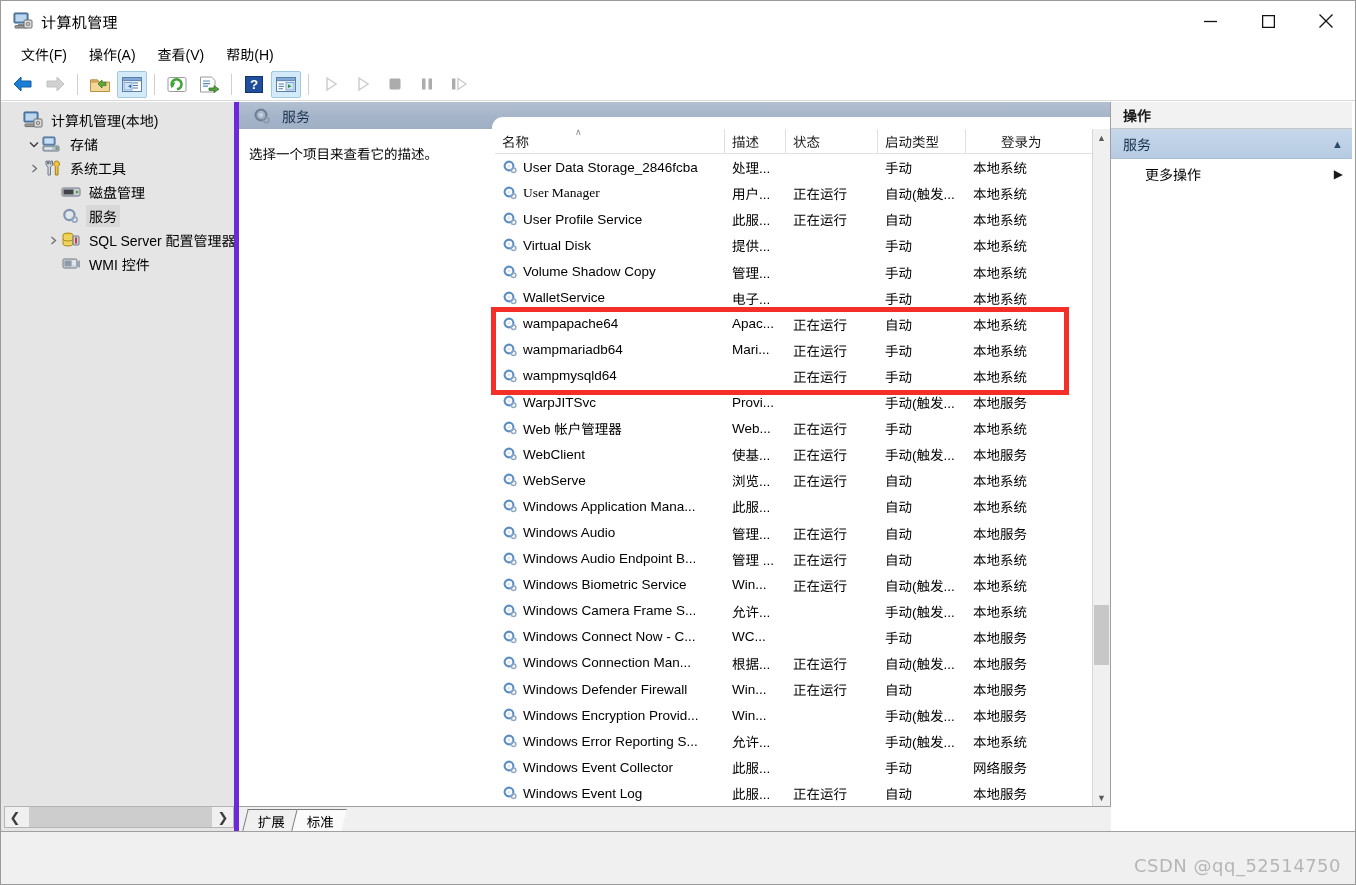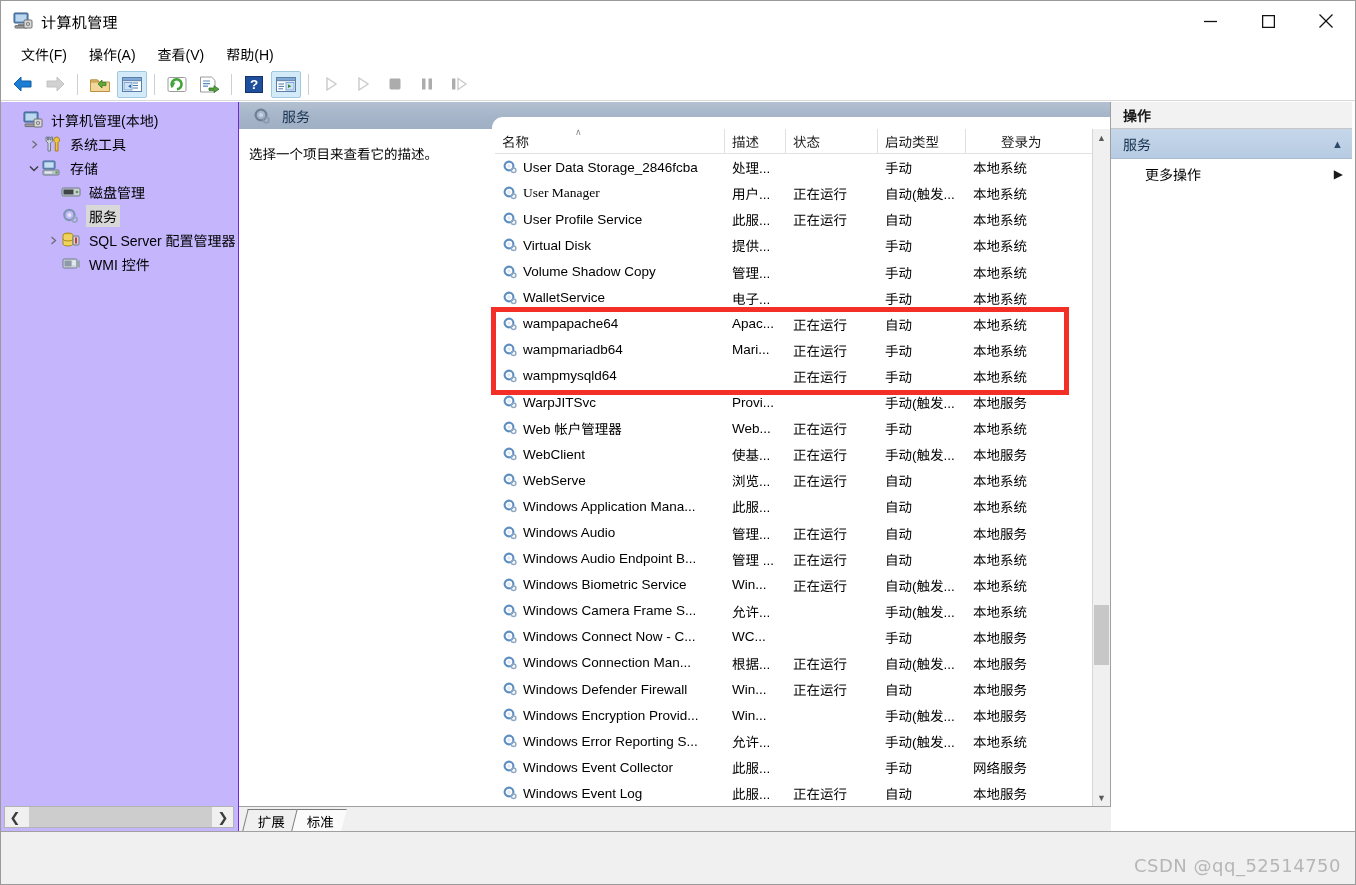--- a/index.html
+++ b/index.html
@@ -78,22 +78,22 @@
   
   .main {
     position: absolute; left: 0; top: 101px;
     width: 1354px; height: 729px;
     display: flex;
   }
 
   
   .tree-pane {
     width: 238px; height: 729px;
-    border-right: 1px solid #6d28d9;
-    background: #c4b5fd;
+    border-right: 5px solid #6d28d9;
+    background: #e5e5e5;
     position: relative;
     overflow: hidden;
   }
   .tree-inner { padding: 6px 0 0 6px; }
   .tree-row {
     display: flex; align-items: center;
     height: 24px; white-space: nowrap;
     cursor: default; font-size: 14px;
   }
   .tree-twisty {
@@ -420,44 +420,44 @@
                 <rect x="2.5" y="2.5" width="11" height="7" fill="#bcd7ee"></rect>
                 <rect x="2" y="13" width="12" height="2.6" rx="0.6" fill="#9e9e9e" stroke="#6e6e6e"></rect>
                 <rect x="11" y="8" width="8" height="8" rx="1" fill="#d9d9d9" stroke="#707070"></rect>
                 <circle cx="15" cy="12" r="2.1" fill="#7d7d7d"></circle>
                 <circle cx="15" cy="12" r="0.9" fill="#ececec"></circle>
               </svg></span>
             <span class="tree-label">计算机管理(本地)</span>
           </div>
           <div class="tree-row" style="padding-left: 19px;">
             <span class="tree-twisty">
-              <svg width="9" height="9" viewBox="0 0 9 9">
-                <path d="M2.5 1 L6.5 4.5 L2.5 8" fill="none" stroke="#6d6d6d" stroke-width="1.3"></path>
-              </svg>
-            </span>
-            <span class="tree-ico"><svg width="20" height="18" viewBox="0 0 20 18">
-                <path d="M4 2 L4 6 L6 8 L6 16 L8.5 16 L8.5 8 L10.5 6 L10.5 2 L9 2 L9 5 L8 5 L8 2 L6.5 2 L6.5 5 L5.5 5 L5.5 2 Z" fill="#cfd6de" stroke="#6f7b88"></path>
-                <path d="M14.5 2 a3 3 0 0 0 -1.2 5.6 L13.3 16 L16 16 L16 7.6 A3 3 0 0 0 14.5 2 Z" fill="#f0c53c" stroke="#a57c1a"></path>
-              </svg></span>
-            <span class="tree-label">系统工具</span>
-          </div>
-          <div class="tree-row" style="padding-left: 19px;">
-            <span class="tree-twisty">
               <svg width="10" height="9" viewBox="0 0 10 9">
                 <path d="M1 2.5 L5 6.5 L9 2.5" fill="none" stroke="#3a3a3a" stroke-width="1.3"></path>
               </svg>
             </span>
             <span class="tree-ico"><svg width="20" height="18" viewBox="0 0 20 18">
                 <rect x="1" y="2" width="12" height="8" rx="1" fill="#6f9bc9" stroke="#43688f"></rect>
                 <rect x="2.5" y="3.4" width="9" height="5.2" fill="#c8def2"></rect>
                 <rect x="1" y="11" width="16" height="5" rx="1" fill="#b9c4cf" stroke="#6f7b88"></rect>
                 <circle cx="14.6" cy="13.5" r="1.2" fill="#5f9c46"></circle>
                 <rect x="3" y="12.6" width="7" height="1.8" fill="#e6eaee"></rect>
               </svg></span>
             <span class="tree-label">存储</span>
+          </div>
+          <div class="tree-row" style="padding-left: 19px;">
+            <span class="tree-twisty">
+              <svg width="9" height="9" viewBox="0 0 9 9">
+                <path d="M2.5 1 L6.5 4.5 L2.5 8" fill="none" stroke="#6d6d6d" stroke-width="1.3"></path>
+              </svg>
+            </span>
+            <span class="tree-ico"><svg width="20" height="18" viewBox="0 0 20 18">
+                <path d="M4 2 L4 6 L6 8 L6 16 L8.5 16 L8.5 8 L10.5 6 L10.5 2 L9 2 L9 5 L8 5 L8 2 L6.5 2 L6.5 5 L5.5 5 L5.5 2 Z" fill="#cfd6de" stroke="#6f7b88"></path>
+                <path d="M14.5 2 a3 3 0 0 0 -1.2 5.6 L13.3 16 L16 16 L16 7.6 A3 3 0 0 0 14.5 2 Z" fill="#f0c53c" stroke="#a57c1a"></path>
+              </svg></span>
+            <span class="tree-label">系统工具</span>
           </div>
           <div class="tree-row" style="padding-left: 38px;">
             <span class="tree-twisty"></span>
             <span class="tree-ico"><svg width="20" height="18" viewBox="0 0 20 18">
                 <rect x="1" y="5" width="18" height="8" rx="1.2" fill="#c9ced4" stroke="#6f7b88"></rect>
                 <rect x="2.5" y="6.5" width="10" height="5" fill="#404448"></rect>
                 <circle cx="16" cy="9" r="1.3" fill="#4ea23e"></circle>
                 <rect x="2.5" y="12.6" width="14" height="1" fill="#9aa2ab"></rect>
               </svg></span>
             <span class="tree-label">磁盘管理</span>

